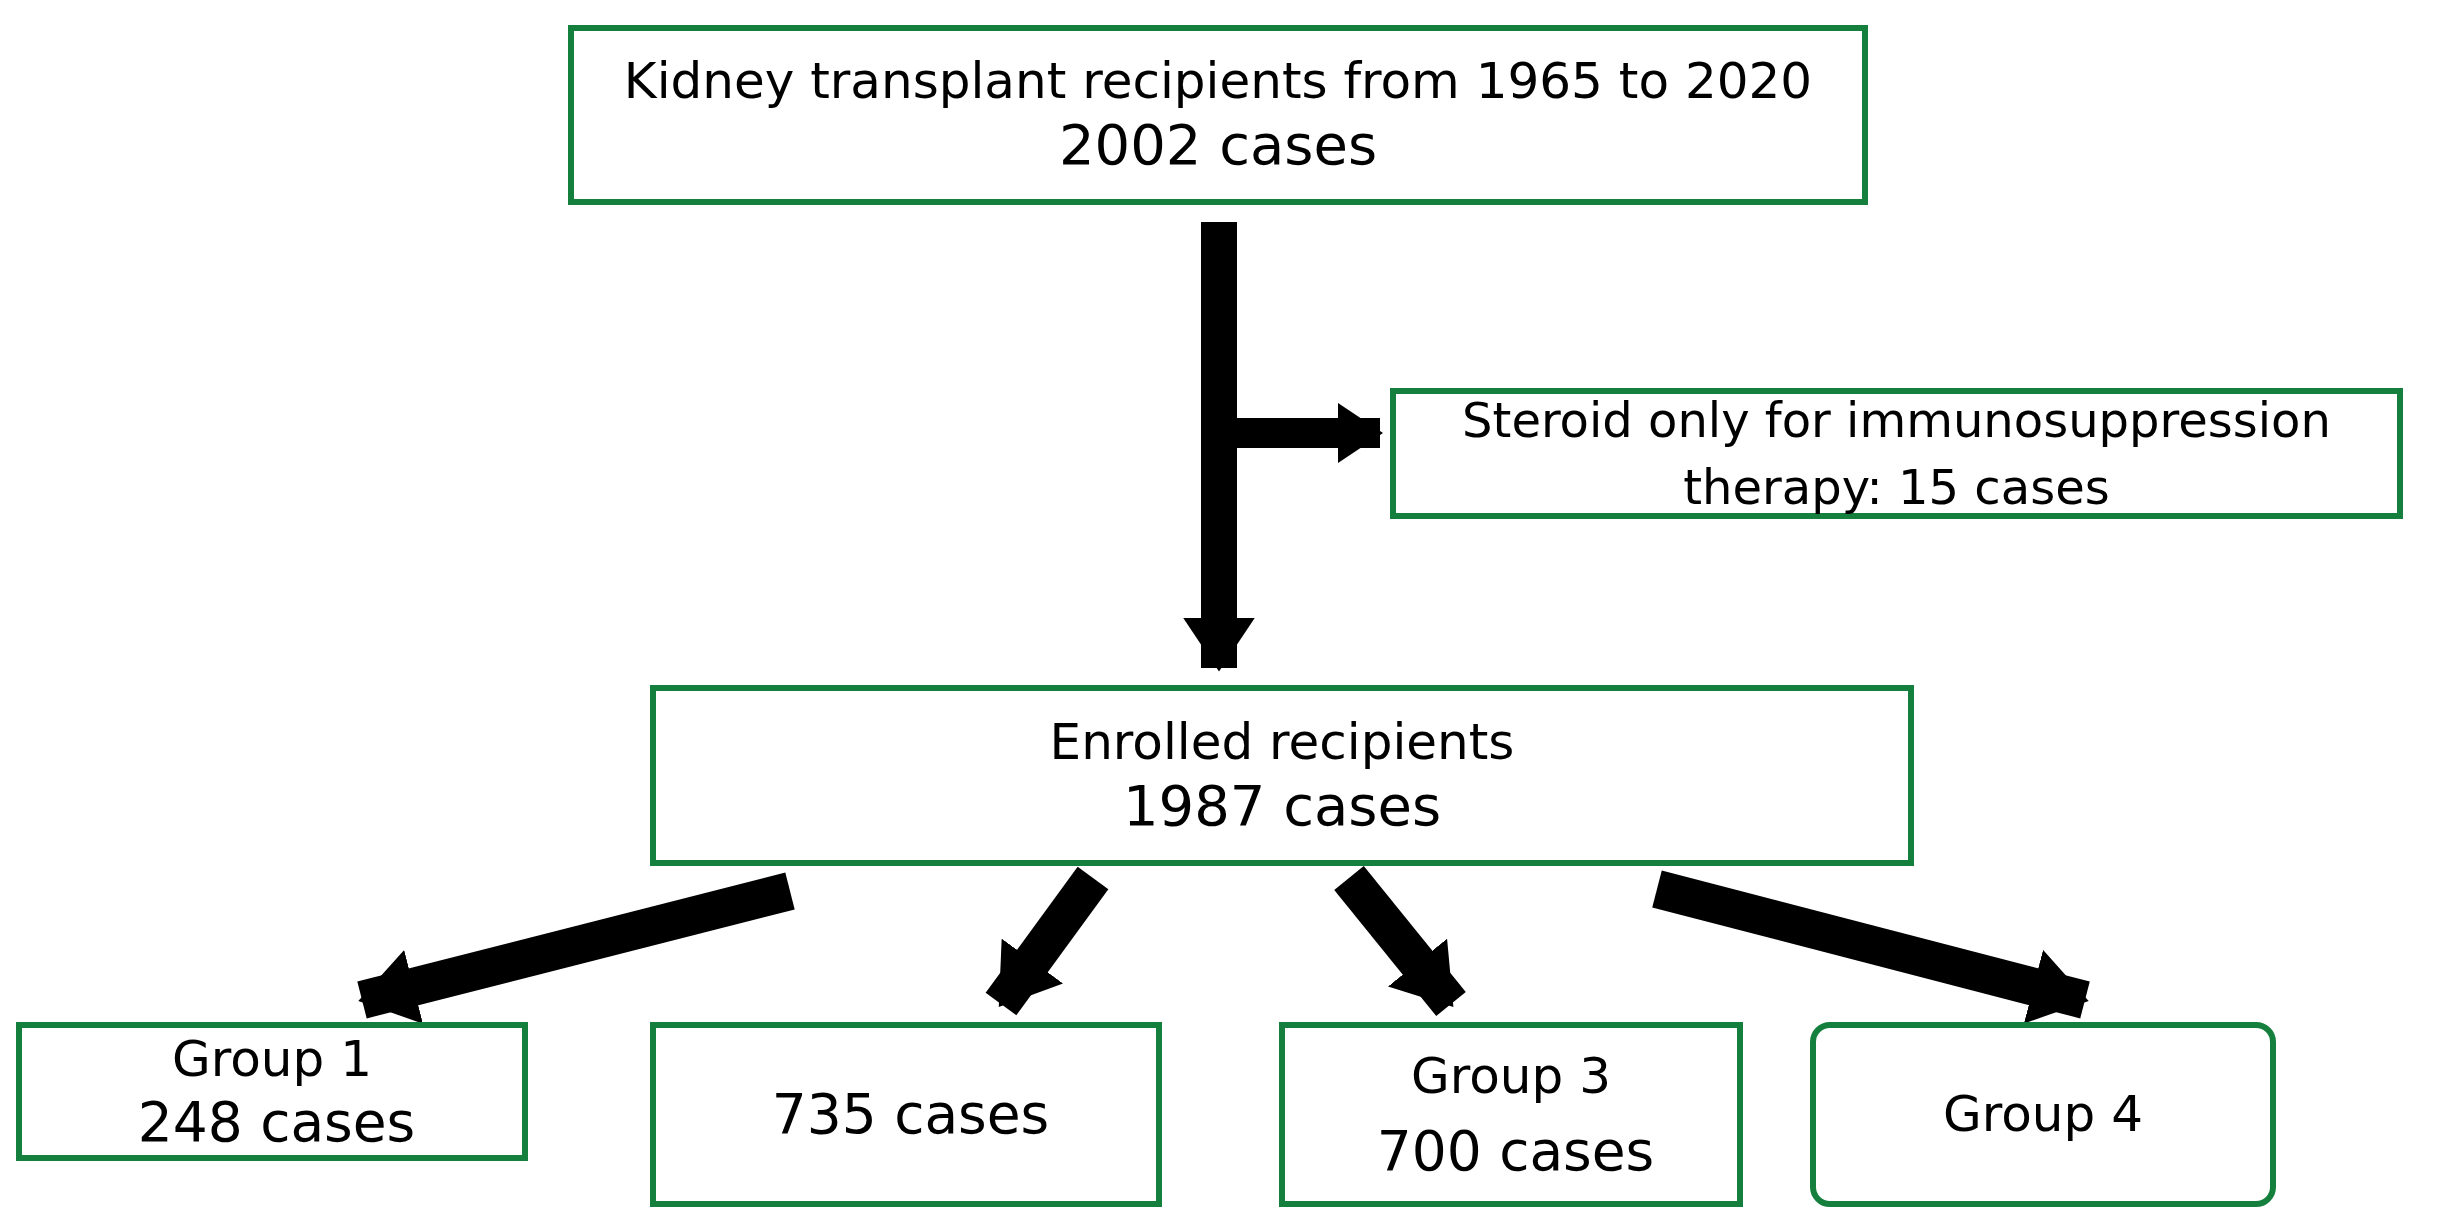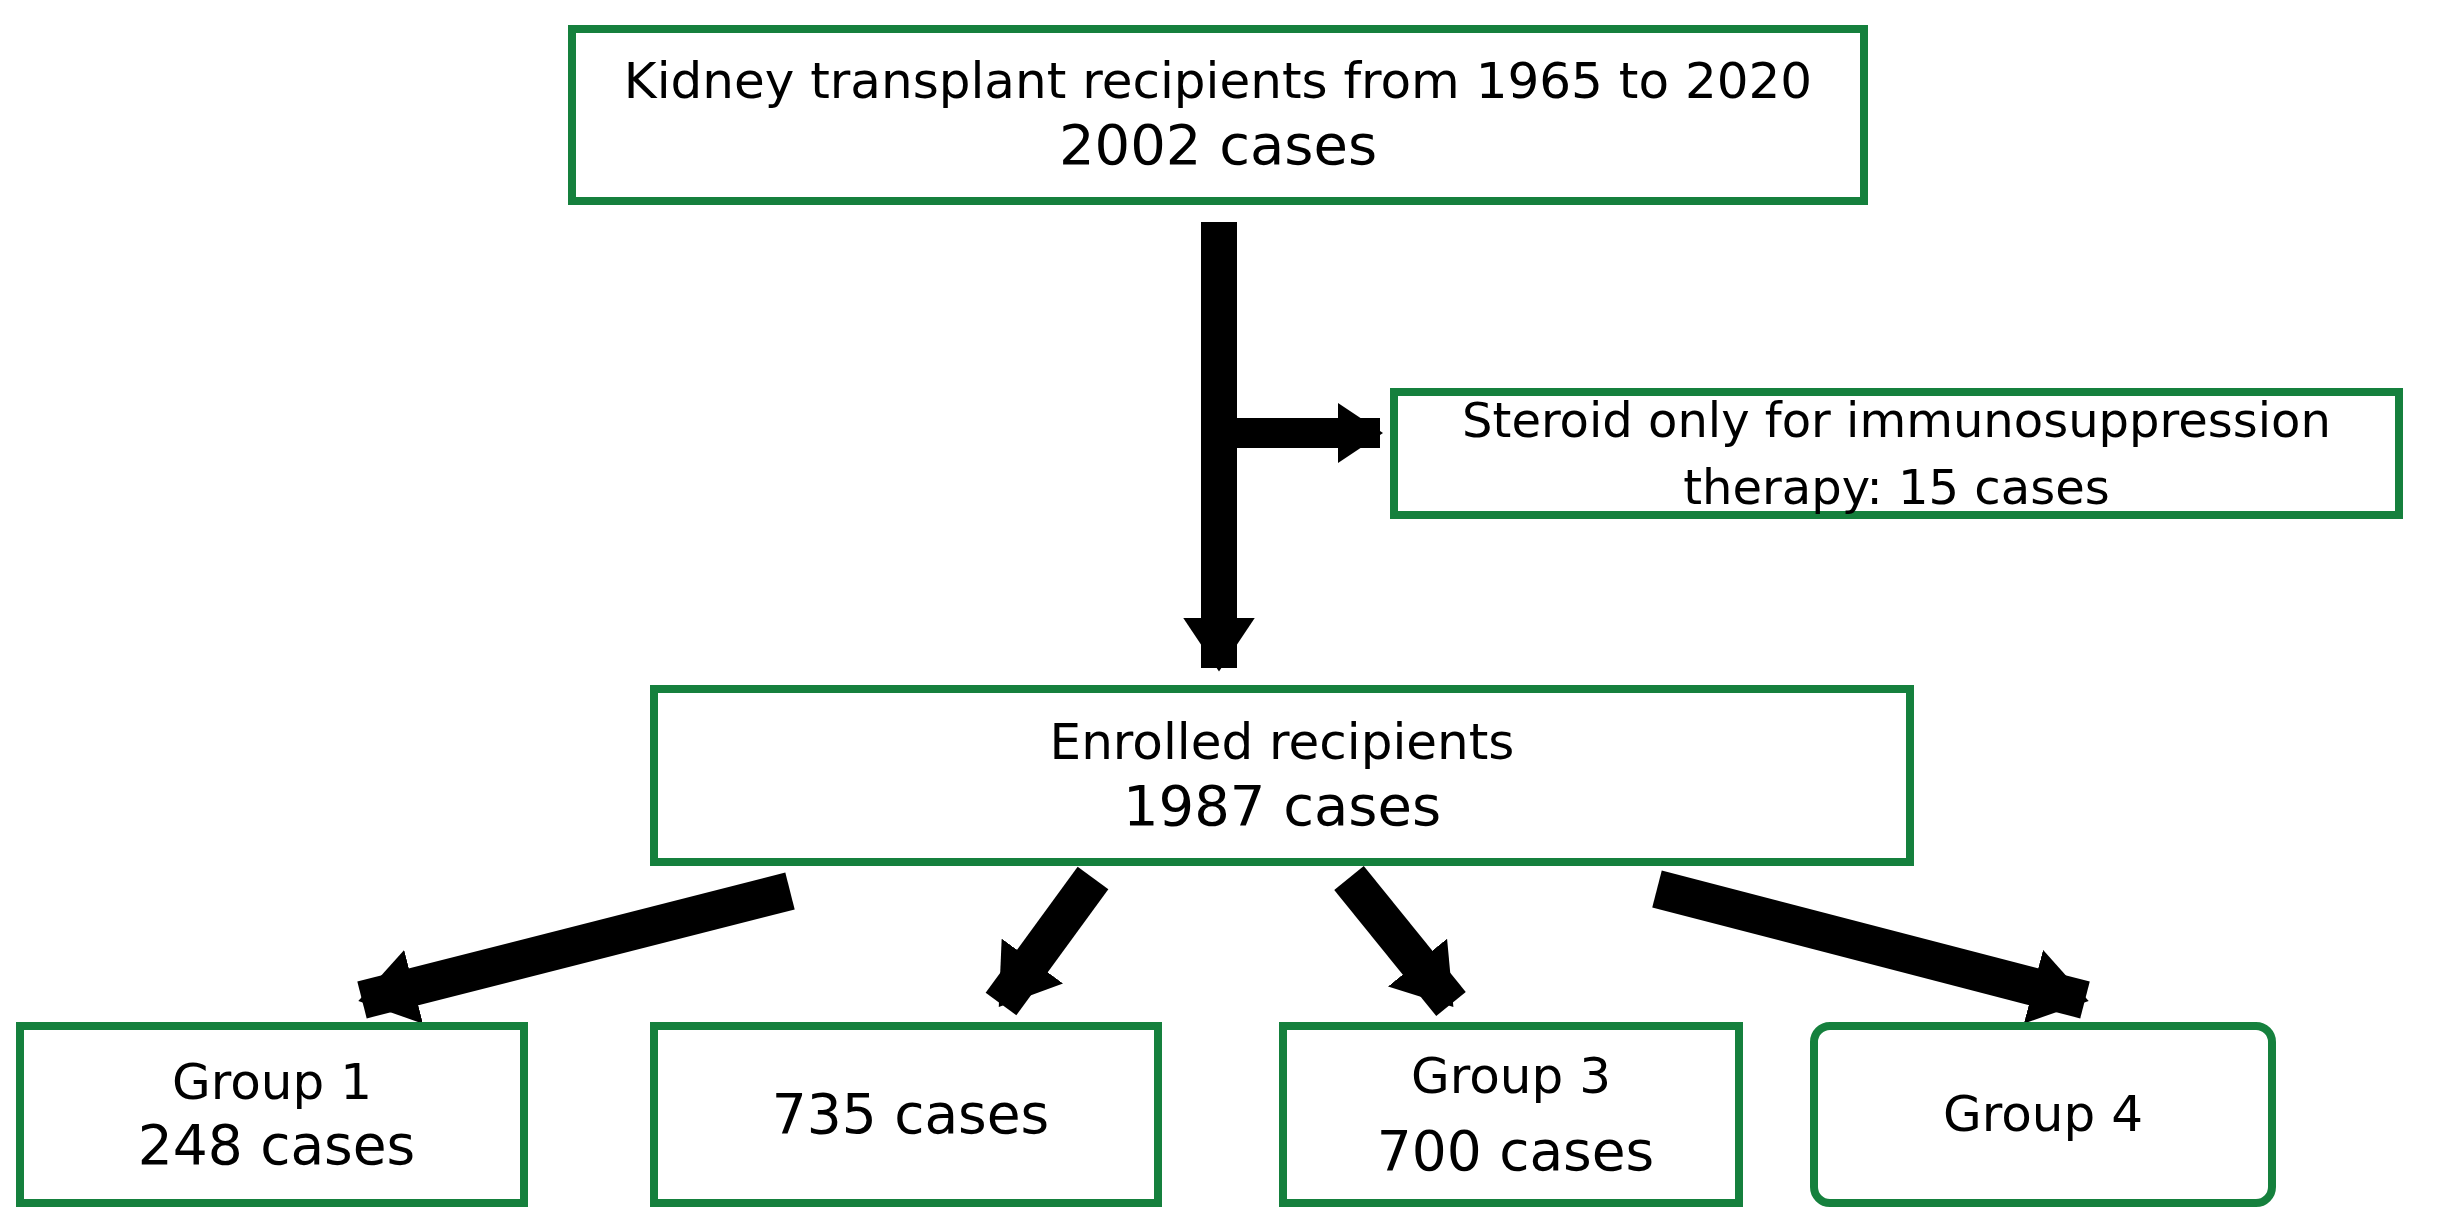--- a/index.html
+++ b/index.html
@@ -8,40 +8,40 @@
     width: 2451px;
     height: 1226px;
     background: #ffffff;
     font-family: "DejaVu Sans", "Liberation Sans", sans-serif;
     color: #000000;
     overflow: hidden;
   }
   .node {
     position: absolute;
     background: #ffffff;
-    border: 8px solid #15803d;
+    border: 6px solid #15803d;
     box-sizing: border-box;
     display: flex;
     flex-direction: column;
     justify-content: center;
     align-items: center;
     text-align: center;
     z-index: 2;
   }
   .ln       { white-space: nowrap; }
   .ln.sm    { font-size: 50px; line-height: 1.22; }
   .ln.lg    { font-size: 56px; line-height: 1.18; }
   .ln.lg-g  { font-size: 55px; line-height: 1.18; margin-left: 9px; }
   .ln.ex    { font-size: 48px; line-height: 1.22; }
 
   
   #node-source   { left: 568px;  top: 25px;   width: 1300px; height: 180px; }
   #node-excluded { left: 1390px; top: 388px;  width: 1013px;  height: 131px; gap: 8px; }
   #node-enrolled { left: 650px;  top: 685px;  width: 1264px; height: 181px; }
-  #node-group-1  { left: 16px;   top: 1022px; width: 512px;  height: 185px; }
+  #node-group-1  { left: 16px;   top: 1022px; width: 512px;  height: 139px; }
   #node-group-2  { left: 650px;  top: 1022px; width: 512px;  height: 185px; }
   #node-group-3  { left: 1279px; top: 1022px; width: 464px;  height: 185px; gap: 12px; }
   #node-group-4  { left: 1810px; top: 1022px; width: 466px;  height: 185px; border-radius: 20px; }
 
   #arrow-layer {
     position: absolute;
     left: 0; top: 0;
     width: 2451px;
     height: 1226px;
     z-index: 1;

